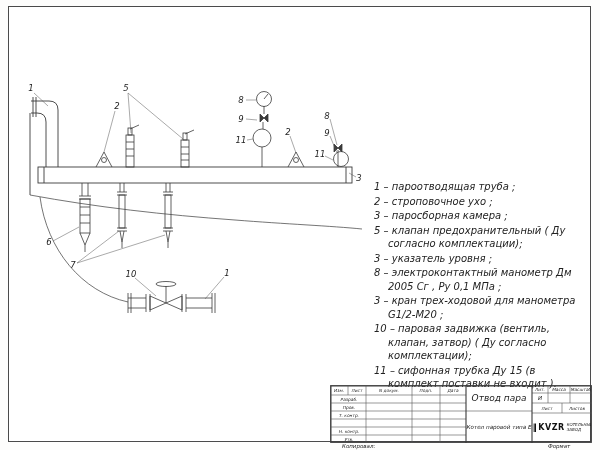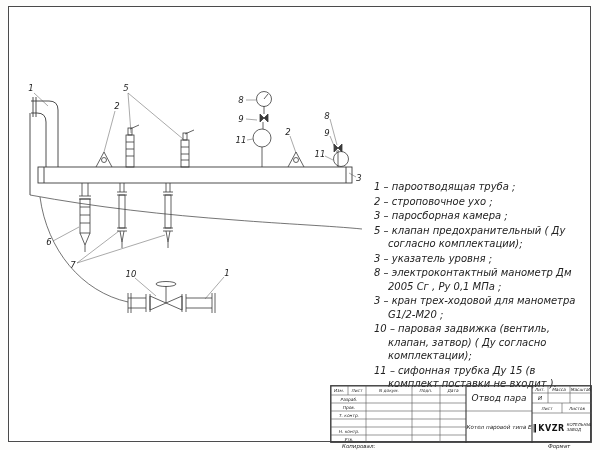--- a/index.html
+++ b/index.html
@@ -21,21 +21,21 @@
   
   .tb{position:absolute;left:330px;top:385px;width:262px;height:58px;}
   .tb .cell{
     position:absolute;display:flex;align-items:center;justify-content:center;
     font-style:italic;color:#222;white-space:nowrap;overflow:hidden;box-sizing:border-box;
   }
   .fs4{font-size:4.3px}.fs55{font-size:5.5px}
   .left{justify-content:flex-start;padding-left:2px}
   .doc-title{font-size:9px;}
   .product{font-size:5.6px;}
-  .logo-wrap{display:flex;align-items:center;gap:2px;}
+  .logo-wrap{display:flex;gap:2px;}
   .logo-bars{width:5px;height:9px;background:#111;display:inline-block;
     clip-path:polygon(0 0,40% 0,40% 100%,0 100%,0 0,60% 0,100% 0,100% 100%,60% 100%,60% 0);}
   .logo-txt{font-weight:bold;font-size:8px;font-style:normal;letter-spacing:0.5px;color:#111;}
   .company{font-size:4px;line-height:1.15;font-style:italic;text-align:left;}
   .foot{position:absolute;font-size:5.5px;font-style:italic;color:#222;}
 </style>
 </head>
 <body>
 
 <div class="frame"></div>

